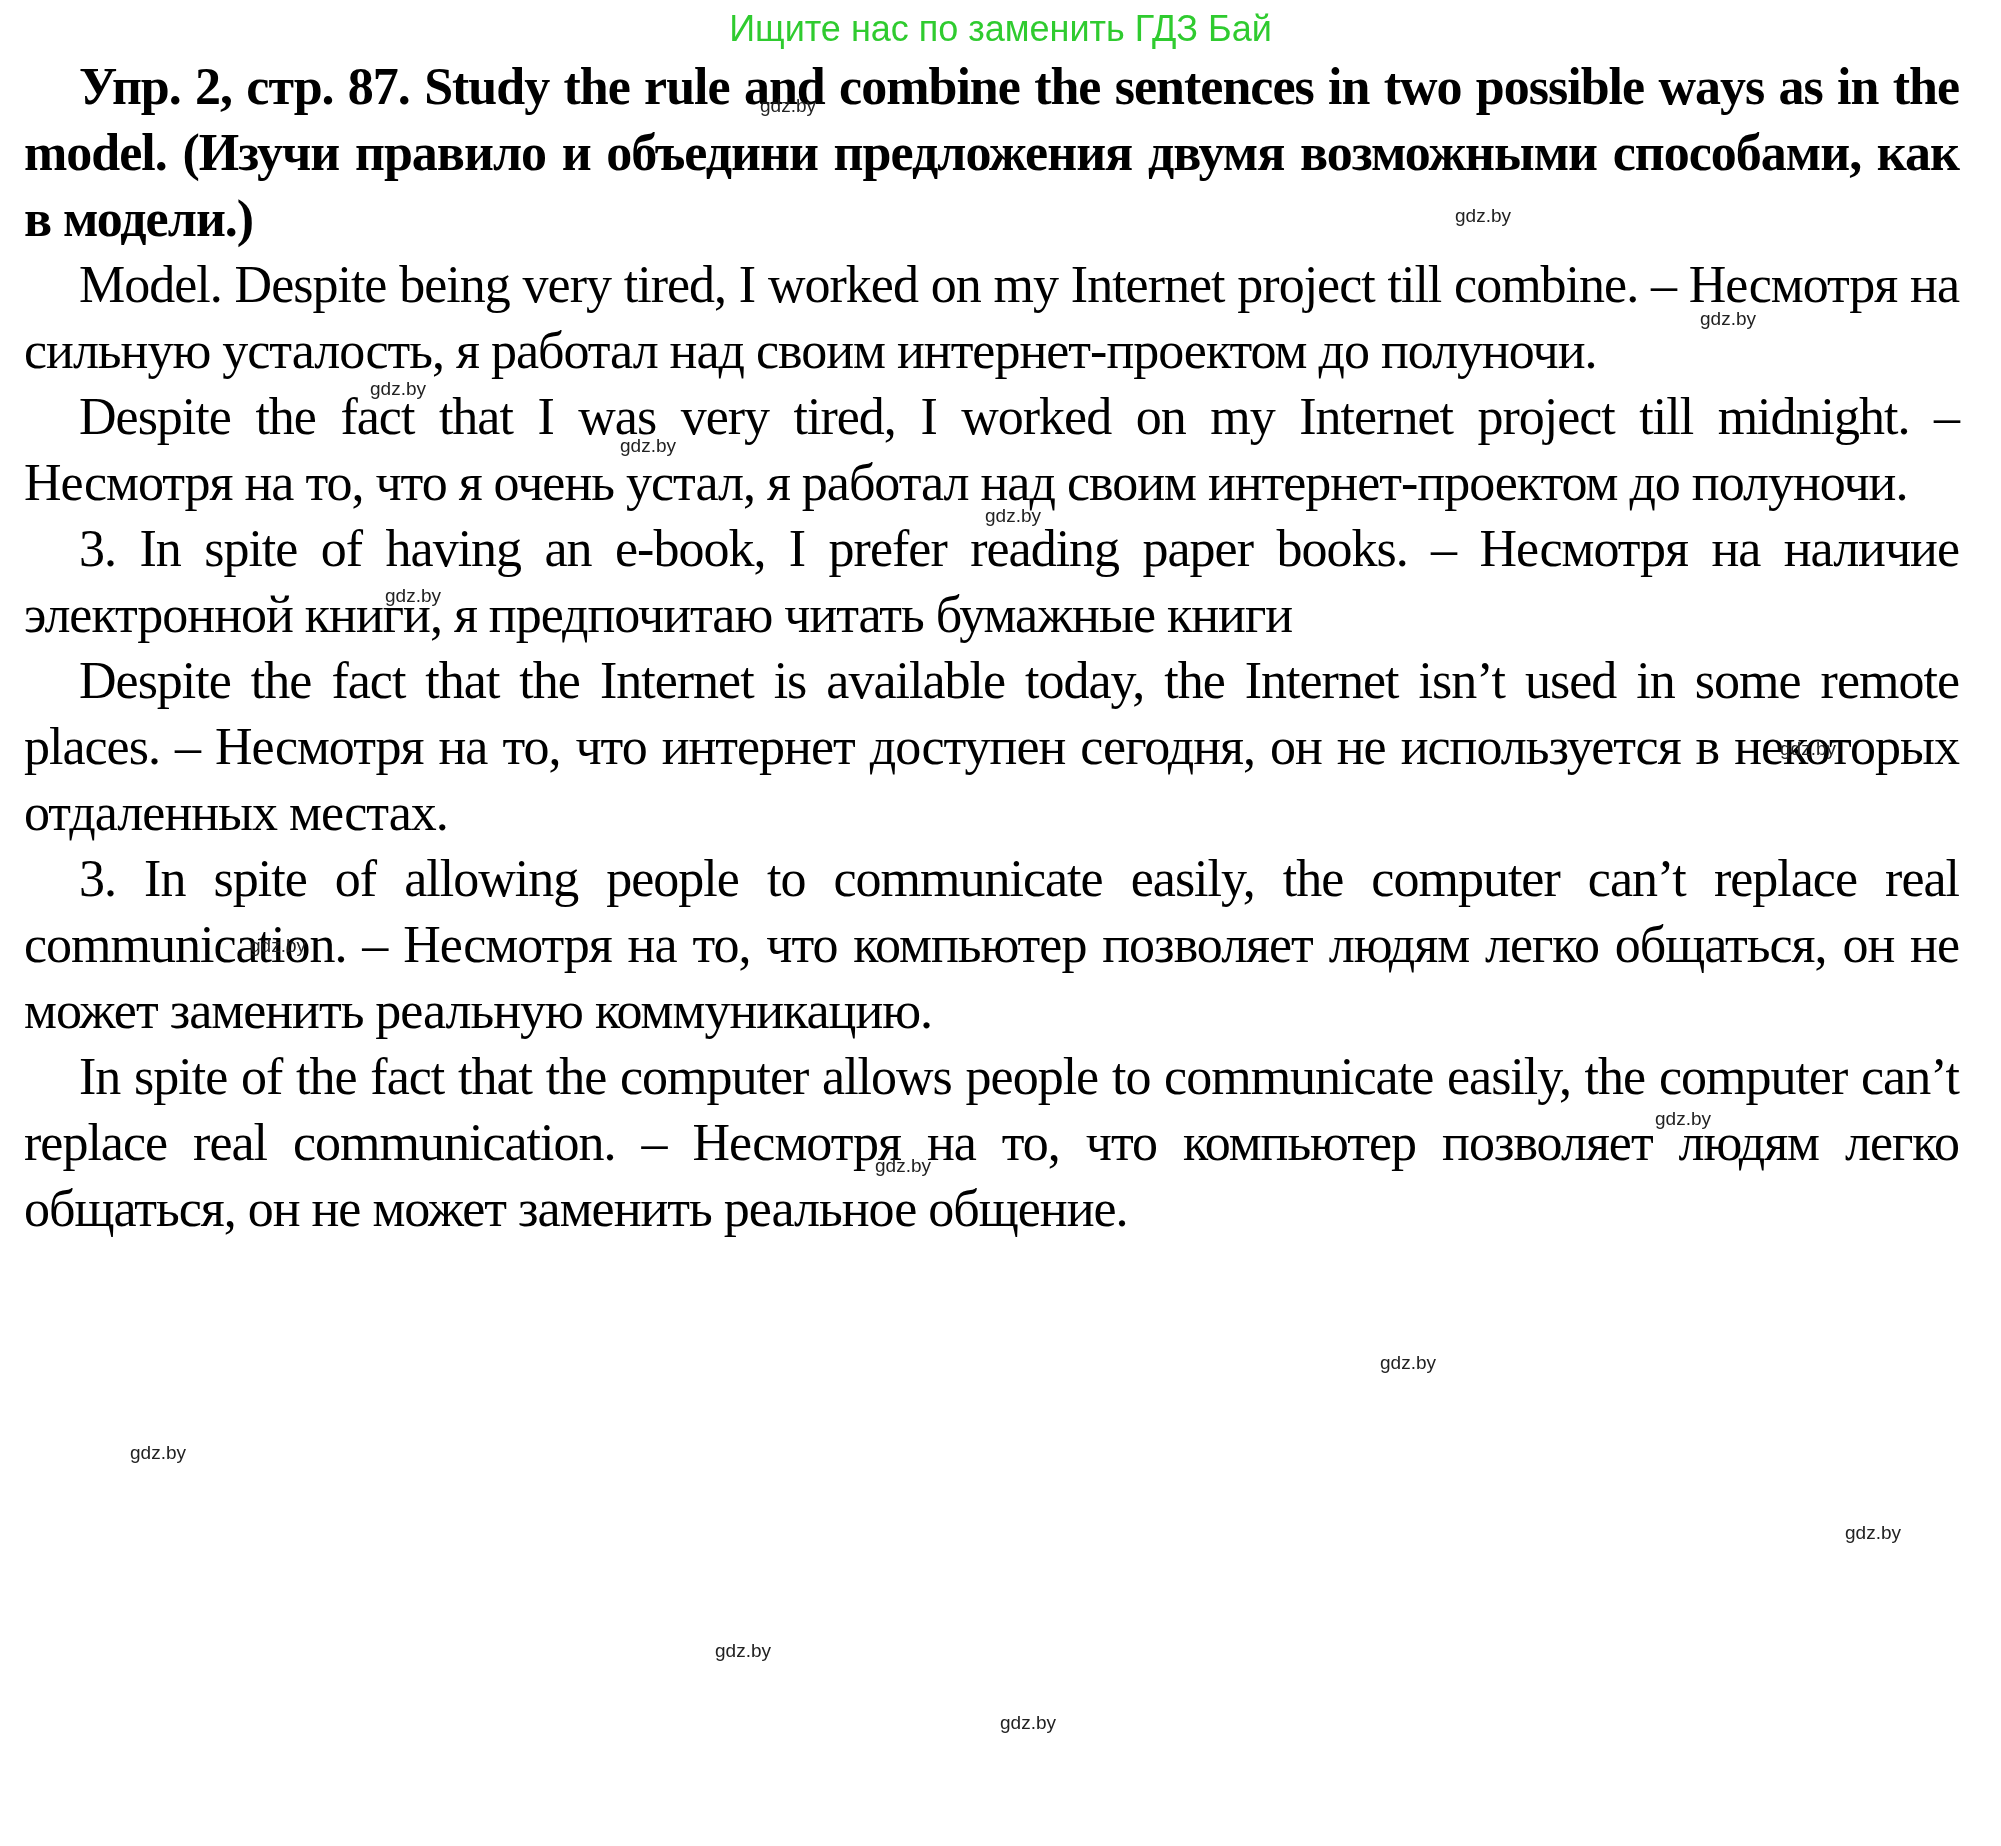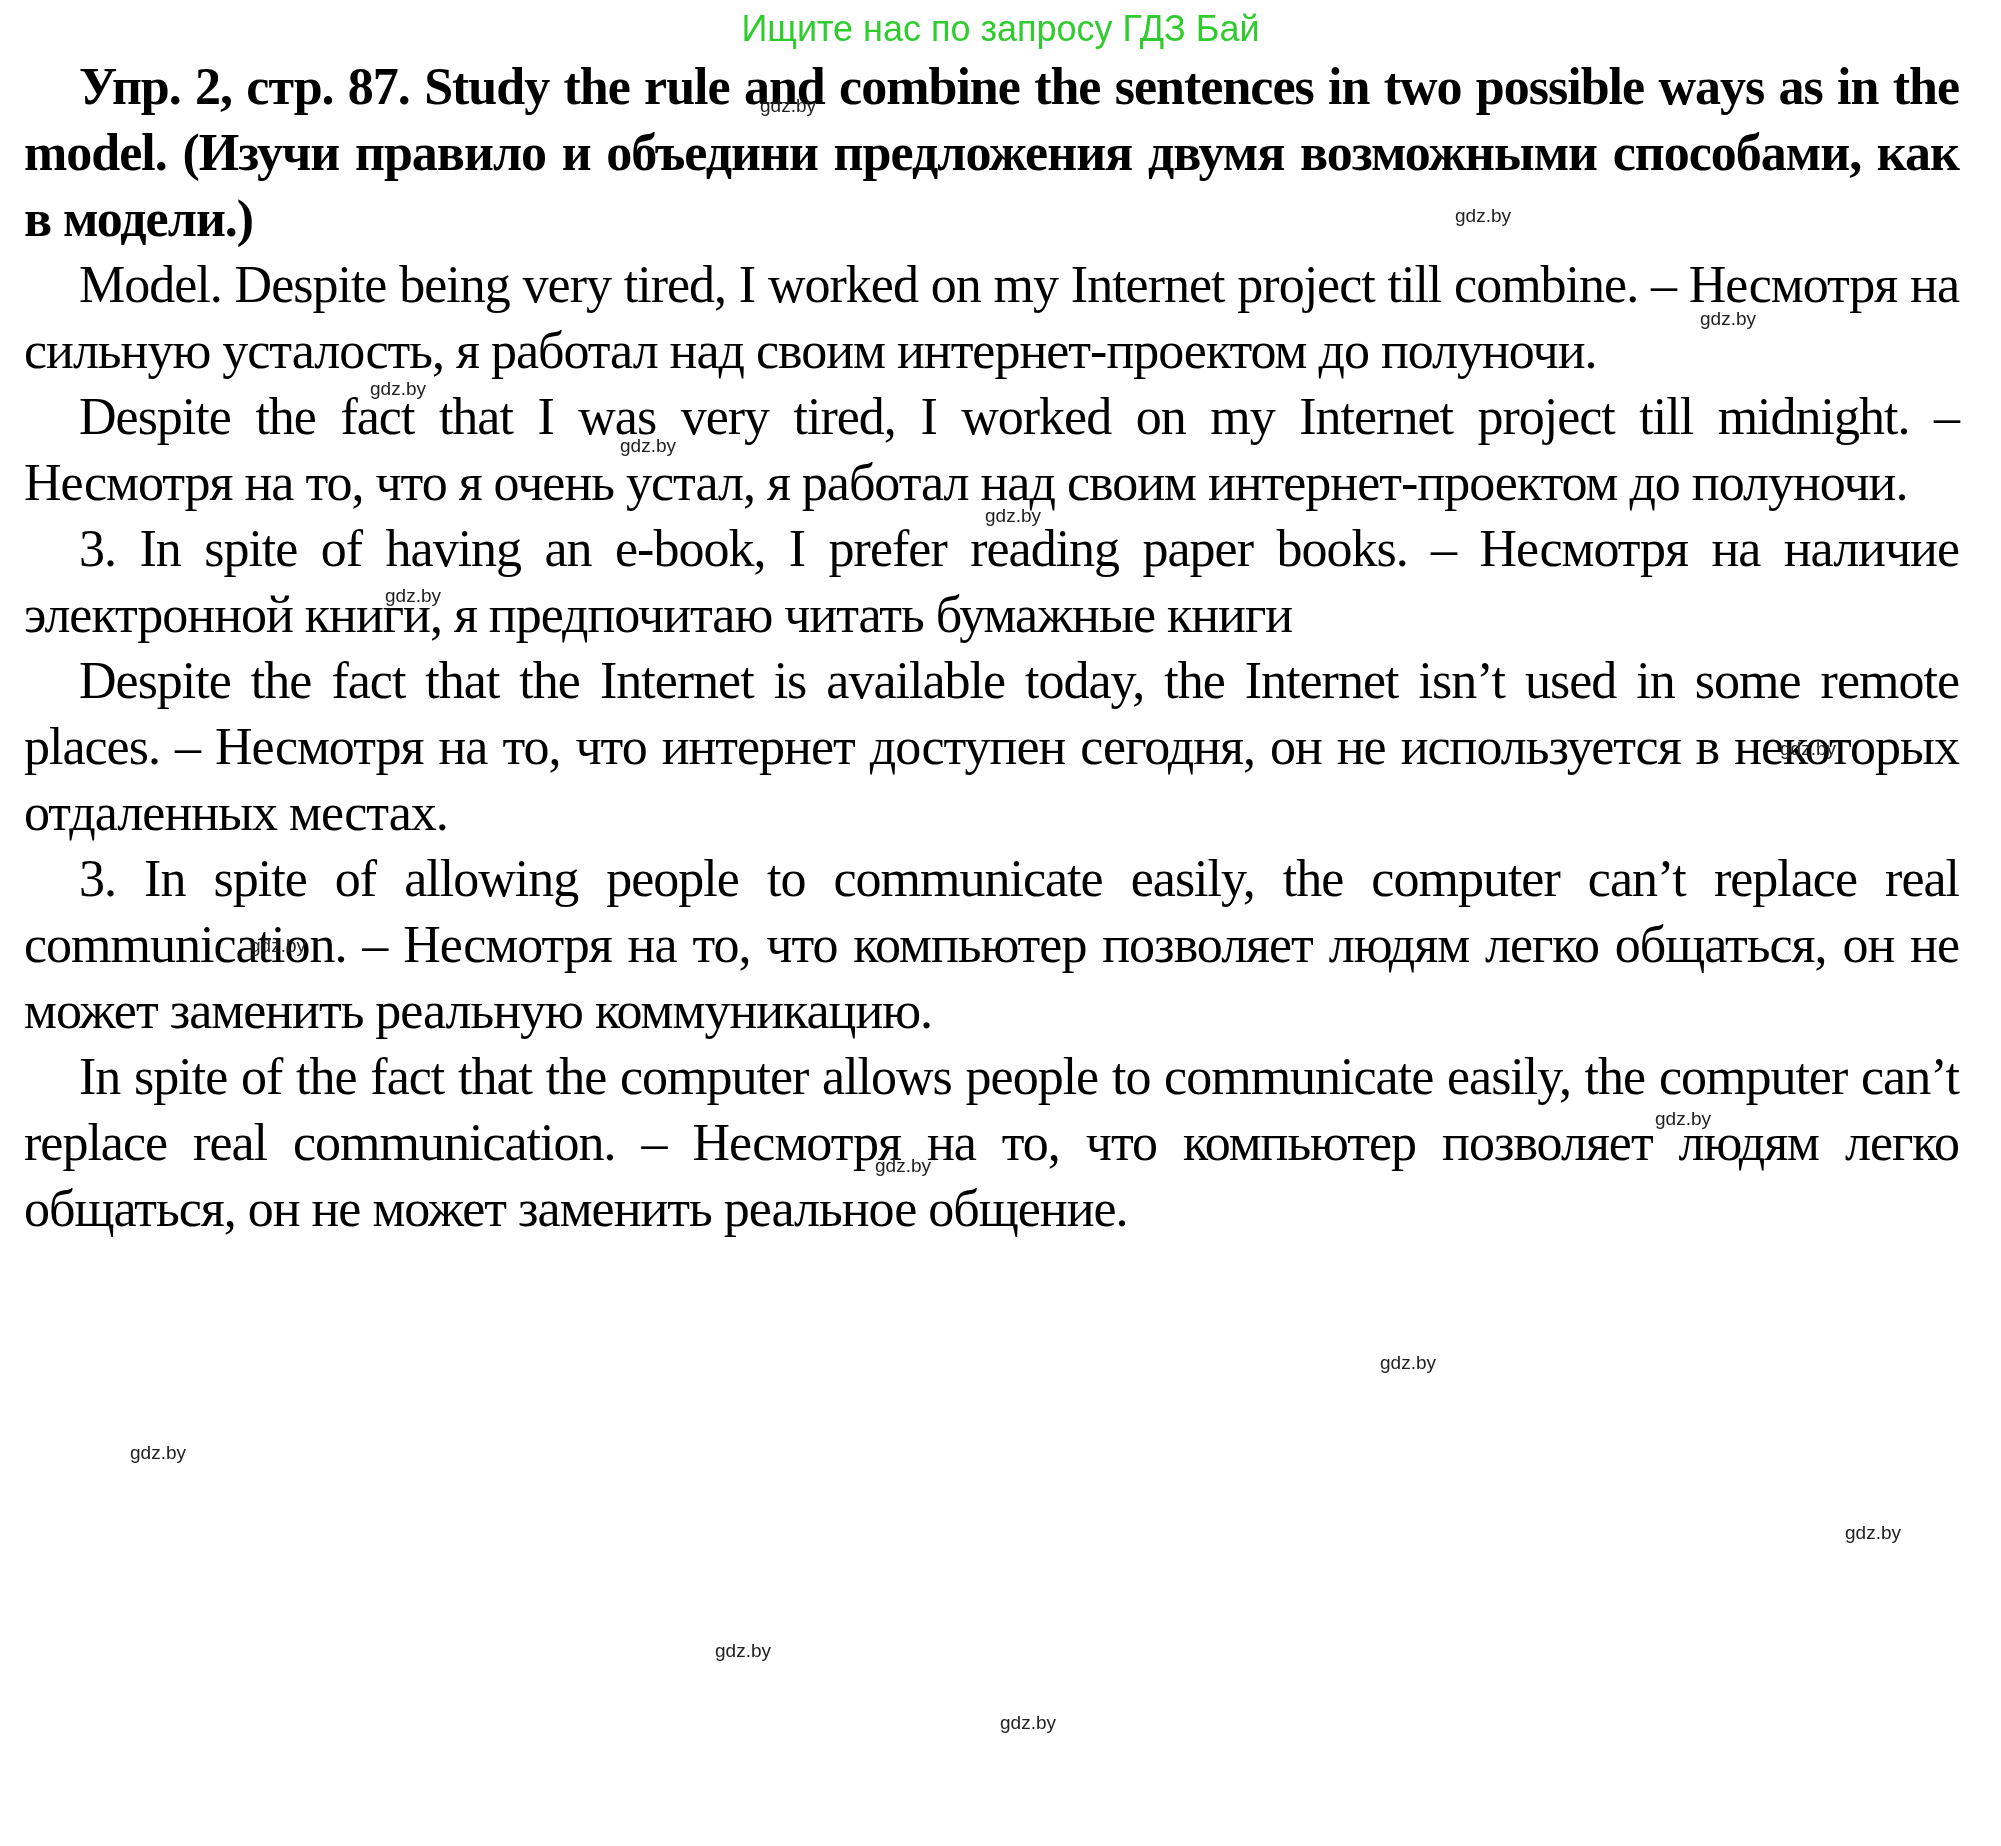--- a/index.html
+++ b/index.html
@@ -47,21 +47,21 @@
     color: #222222;
     white-space: nowrap;
     background: transparent;
   }
 </style>
 </head>
 <body>
 
 <div>
 
-  <div class="promo">Ищите нас по запросу ГДЗ Бай</div>
+  <div class="promo">Ищите нас по заменить ГДЗ Бай</div>
 
   <div class="content">
     <p class="para heading">Упр. 2, стр. 87. Study the rule and combine the sentences in two possible ways as in the model. (Изучи правило и объедини предложения двумя возможными способами, как в модели.)</p>
     <p class="para">Model. Despite being very tired, I worked on my Internet project till combine. – Несмотря на сильную усталость, я работал над своим интернет-проектом до полуночи.</p>
     <p class="para">Despite the fact that I was very tired, I worked on my Internet project till midnight. – Несмотря на то, что я очень устал, я работал над своим интернет-проектом до полуночи.</p>
     <p class="para">3. In spite of having an e-book, I prefer reading paper books. – Несмотря на наличие электронной книги, я предпочитаю читать бумажные книги</p>
     <p class="para">Despite the fact that the Internet is available today, the Internet isn’t used in some remote places. – Несмотря на то, что интернет доступен сегодня, он не используется в некоторых отдаленных местах.</p>
     <p class="para">3. In spite of allowing people to communicate easily, the computer can’t replace real communication. – Несмотря на то, что компьютер позволяет людям легко общаться, он не может заменить реальную коммуникацию.</p>
     <p class="para">In spite of the fact that the computer allows people to communicate easily, the computer can’t replace real communication. – Несмотря на то, что компьютер позволяет людям легко общаться, он не может заменить реальное общение.</p>
   </div>

